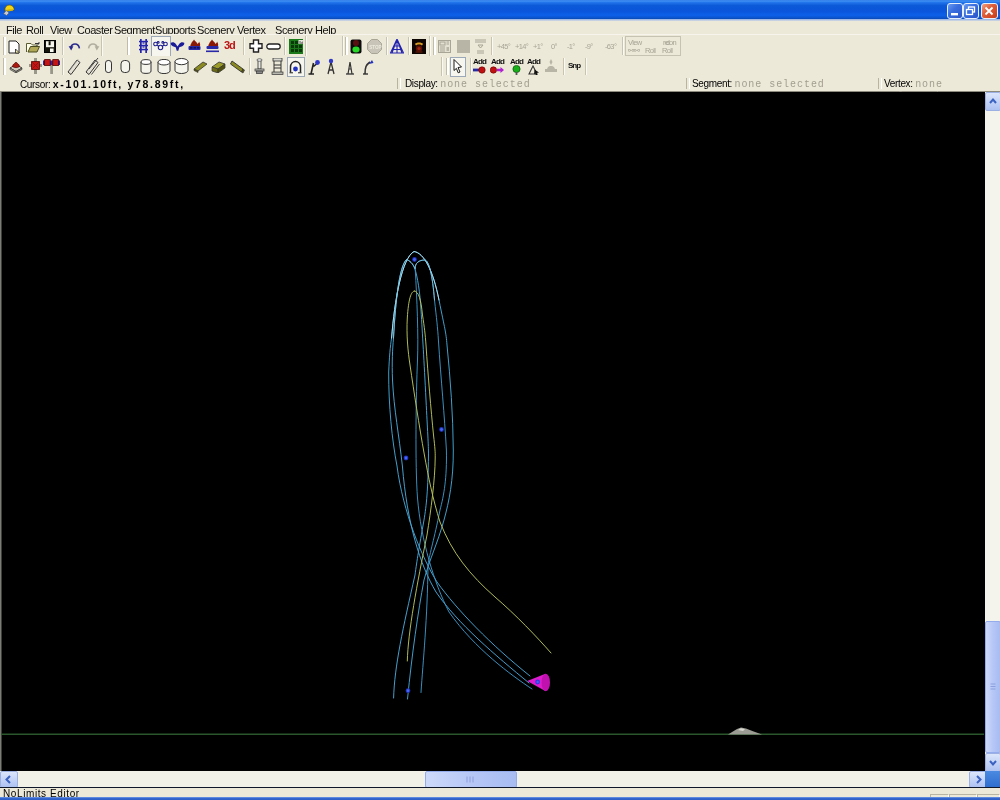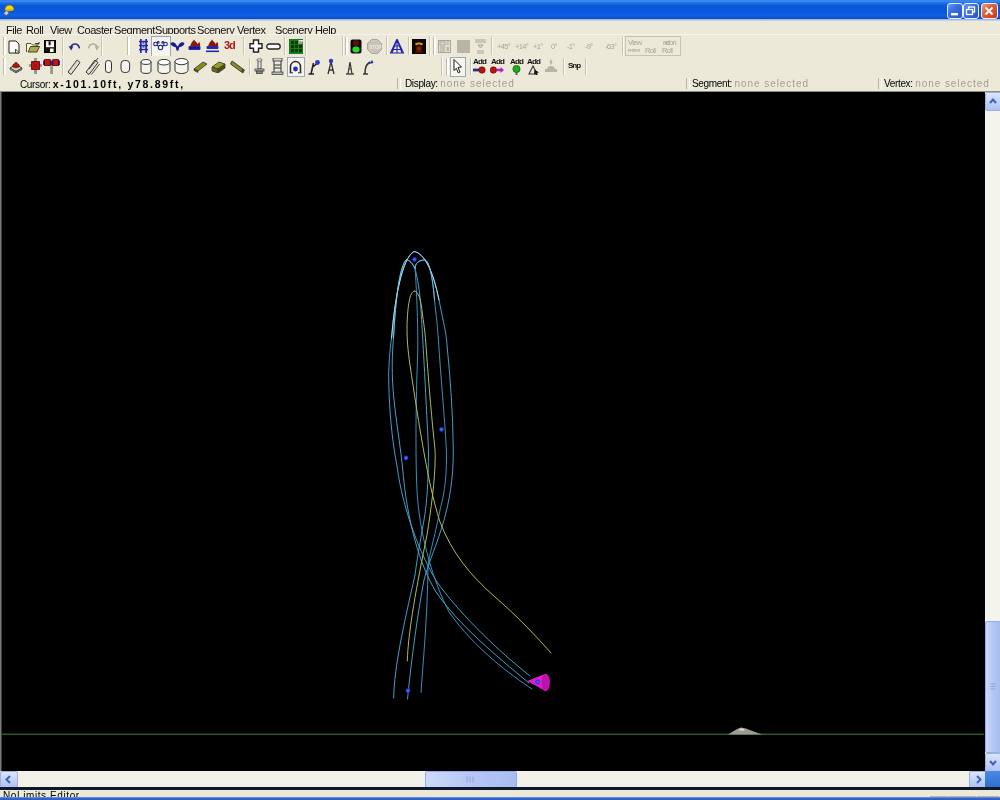--- a/index.html
+++ b/index.html
@@ -21,33 +21,33 @@
 #tb2{left:0;top:56px;width:1000px;height:21px;background:#ece9d8;}
 .vsep{position:absolute;width:1px;background:#c8c4b0;box-shadow:1px 0 0 #fafaf4;}
 .grip{position:absolute;width:2px;background:#fff;border-left:1px solid #c0bca8;}
 .tbtn{position:absolute;}
 .pressed{background:#f6f5ee;border:1px solid #9aa8b8;}
 .ang{position:absolute;top:7px;font-size:7.5px;letter-spacing:-0.65px;color:#a8a496;}
 .addl{position:absolute;top:1px;font-size:8px;letter-spacing:-0.8px;font-weight:bold;color:#111;}
 
 #infobar{left:0;top:77px;width:1000px;height:14px;background:#ece9d8;font-size:10px;letter-spacing:-0.35px;border-bottom:1px solid #8d8b7e;}
 #infobar .lbl{color:#000;}
-#infobar .gray{color:#a29e90;letter-spacing:0.95px;}
+#infobar .gray{color:#a29e90;letter-spacing:0.95px;font-family:Liberation Mono, monospace;}
 #infobar b{font-weight:bold;font-size:10.5px;letter-spacing:1.7px;}
 .isep{position:absolute;top:1px;width:2px;height:11px;border-left:1px solid #b8b4a0;border-right:1px solid #fff;}
 
 #canvas{left:0;top:92px;width:985px;height:679px;background:#000;}
 
 #vsb{left:985px;top:92px;width:15px;height:679px;background:#f4f3ec;}
 #hsb{left:0;top:771px;width:985px;height:16px;background:#f2f1e8;}
 .sbtn{position:absolute;border-radius:2px;border:1px solid #9cb0e4;background:linear-gradient(180deg,#dce6fb,#c0d0f6 60%,#aec2f2);}
 .sthumb{border-radius:2px;border:1px solid #95acec;background:linear-gradient(90deg,#cdd9fa,#b6c7f6 50%,#a8bcf2);}
 #corner{left:985px;top:771px;width:15px;height:16px;background:linear-gradient(180deg,#4a8ae2,#2f6ecd);}
 
-#statusbar{left:0;top:787px;width:1000px;height:10px;background:#ece9d8;border-top:3px solid #0f172a;font-size:10px;letter-spacing:0.6px;}
+#statusbar{left:0;top:787px;width:1000px;height:10px;background:#ece9d8;border-top:1px solid #0f172a;font-size:10px;letter-spacing:0.6px;}
 #btmborder{left:0;top:797px;width:1000px;height:3px;background:linear-gradient(180deg,#7aa2e8,#3567cf 40%,#2d5dc4);}
 .spanel{position:absolute;top:6px;height:9px;border:1px solid;border-color:#b8b5a4 #fff #fff #b8b5a4;}
 </style>
 </head>
 <body>
 <div id="win">
   <div id="title" class="abs">
     <svg class="abs" style="left:3px;top:4px" width="12" height="13" viewBox="0 0 12 13">
       <path d="M0.5 9.5 L3.5 6.5 L6 9 L3.5 11.5 Z" fill="#c8c8d0" stroke="#505860" stroke-width="0.6"></path>
       <path d="M2 6.5 C1.5 3.5 3.5 1.2 6 1 C8.5 0.8 10.5 2.5 11 4.5 L9.5 7 C8.5 5.5 5.5 6.5 2 6.5 Z" fill="#f2d413" stroke="#6a5a00" stroke-width="0.7"></path>

